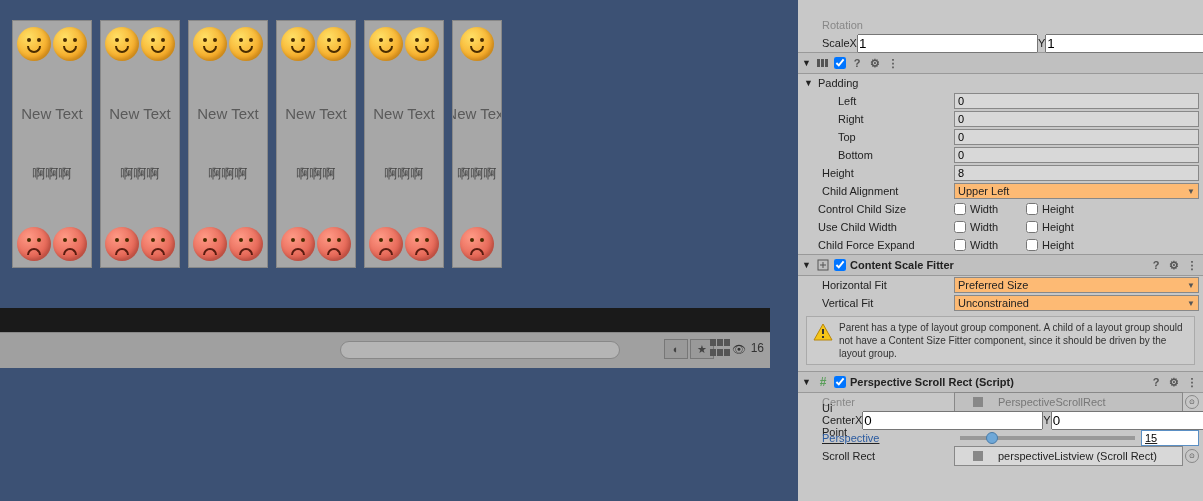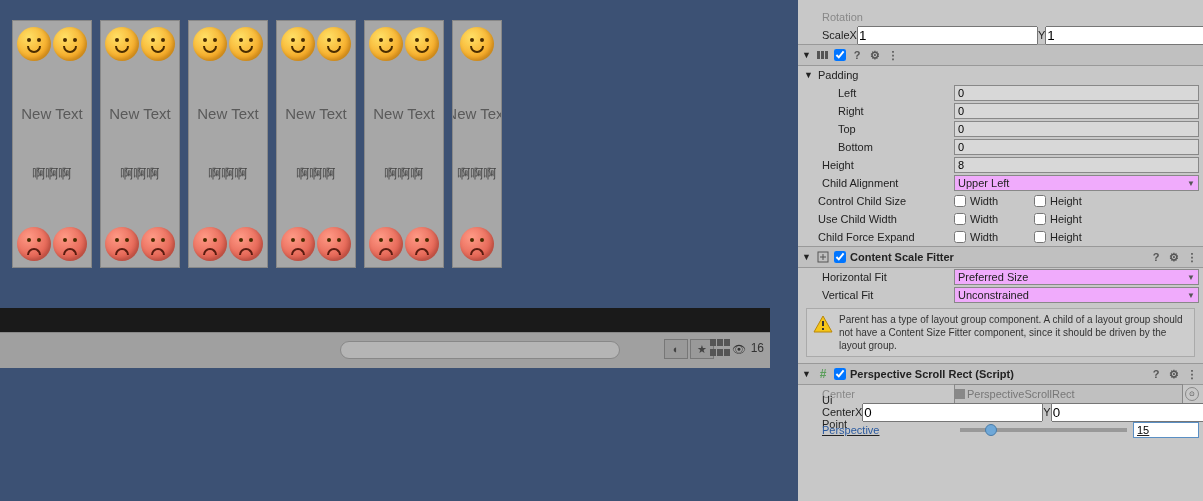--- a/index.html
+++ b/index.html
@@ -41,38 +41,38 @@
 .comp-header { display: flex; align-items: center; height: 22px; background: #c0c0c0; border-top: 1px solid #999; border-bottom: 1px solid #999; padding: 0 4px; gap: 4px; font-weight: bold; }
 .comp-header .fold { width: 10px; font-size: 9px; cursor: pointer; }
 .comp-header .icon-box { width: 14px; height: 14px; display: flex; align-items: center; justify-content: center; }
 .comp-header .cb { width: 12px; height: 12px; }
 .comp-header .title { flex: 1; }
 .comp-header .help, .comp-header .preset, .comp-header .menu { width: 14px; height: 14px; display: flex; align-items: center; justify-content: center; color: #555; cursor: pointer; }
 .sub-fold { display: flex; align-items: center; height: 18px; padding-left: 6px; gap: 4px; }
 .sub-fold .fold { width: 10px; font-size: 9px; }
 .checkbox-row { display: flex; align-items: center; height: 18px; }
 .checkbox-row .label { width: 156px; padding-left: 20px; }
-.checkbox-row .cbwrap { display: flex; align-items: center; gap: 4px; width: 80px; }
+.checkbox-row .cbwrap { display: flex; align-items: center; gap: 4px; width: 72px; }
 .checkbox-row input[type=checkbox] { width: 12px; height: 12px; }
-.dropdown { flex: 1; height: 16px; background: #f0abfc; border: 1px solid #888; font-size: 11px; padding: 0 3px; display: flex; align-items: center; justify-content: space-between; }
+.dropdown { flex: 1; height: 16px; background: #fdba74; border: 1px solid #888; font-size: 11px; padding: 0 3px; display: flex; align-items: center; justify-content: space-between; }
 .dropdown .arrow { font-size: 8px; color: #555; }
 .warning-box { margin: 4px 8px 6px 8px; background: #cdcdcd; border: 1px solid #aaa; padding: 4px 6px 4px 32px; position: relative; font-size: 10px; color: #333; line-height: 1.3; }
 .warning-box .wicon { position: absolute; left: 6px; top: 6px; width: 20px; height: 18px; }
 .wicon svg { width: 100%; height: 100%; }
 .slider-row { display: flex; align-items: center; height: 18px; padding: 0 4px; text-decoration: underline; }
 .slider-row .label { width: 152px; padding-left: 20px; }
 .slider-track { flex: 1; height: 4px; background: #999; position: relative; margin: 0 6px; }
 .slider-thumb { position: absolute; width: 12px; height: 12px; background: #6fa8d8; border: 1px solid #4a7ca8; border-radius: 50%; top: -4px; }
-.slider-val { width: 66px; height: 16px; background: #fff; border: 1px solid #5a8fc4; font-size: 11px; padding: 0 3px; }
+.slider-val { width: 58px; height: 16px; background: #fff; border: 1px solid #5a8fc4; font-size: 11px; padding: 0 3px; }
 .blue-label { color: #2a5aa0; }
 .readonly { color: #888; }
-.obj-field { flex: 1; height: 20px; background: #d8d8d8; border: 1px solid #888; font-size: 11px; padding: 0 0; display: flex; align-items: center; gap: 2px; }
+.obj-field { flex: 1; height: 20px; background: #d8d8d8; border: 1px solid #888; font-size: 11px; padding: 0 18px; display: flex; align-items: center; gap: 15px; }
 .obj-field .obj-icon { width: 10px; height: 10px; background: #888; }
 .obj-target { width: 14px; height: 14px; border: 1px solid #888; border-radius: 50%; display: flex; align-items: center; justify-content: center; font-size: 7px; color: #555; margin-left: 2px; }
-.insp-top { padding-top: 0; margin-top: 8px; }
+.insp-top { padding-top: 16px; }
 .xyz-row { display: flex; align-items: center; height: 18px; padding: 0 4px; }
 .xyz-row .label { width: 152px; padding-left: 20px; }
 .disabled-input { background: #c0c0c0 !important; color: #777; }
 </style>
 </head>
 <body>
 
 <div class="game-view">
   <div class="scroll-content">
 
@@ -415,13 +415,21 @@
       <input class="axis-input" value="0" style="">
 
   </div>
   <div class="slider-row">
     <div class="label blue-label">Perspective</div>
     <div class="slider-track">
         <div class="slider-thumb" style="left:15%"></div>
       </div>
     <input class="slider-val" value="15" style="">
   </div>
+  <div class="insp-row">
+      <div class="label">Scroll Rect</div>
+    <div class="obj-field">
+        <span class="obj-icon"></span>
+        <span>perspectiveListview (Scroll Rect)</span>
+      </div>
+    <div class="obj-target">⊙</div>
+  </div>
 </div>
 
 </body></html>

